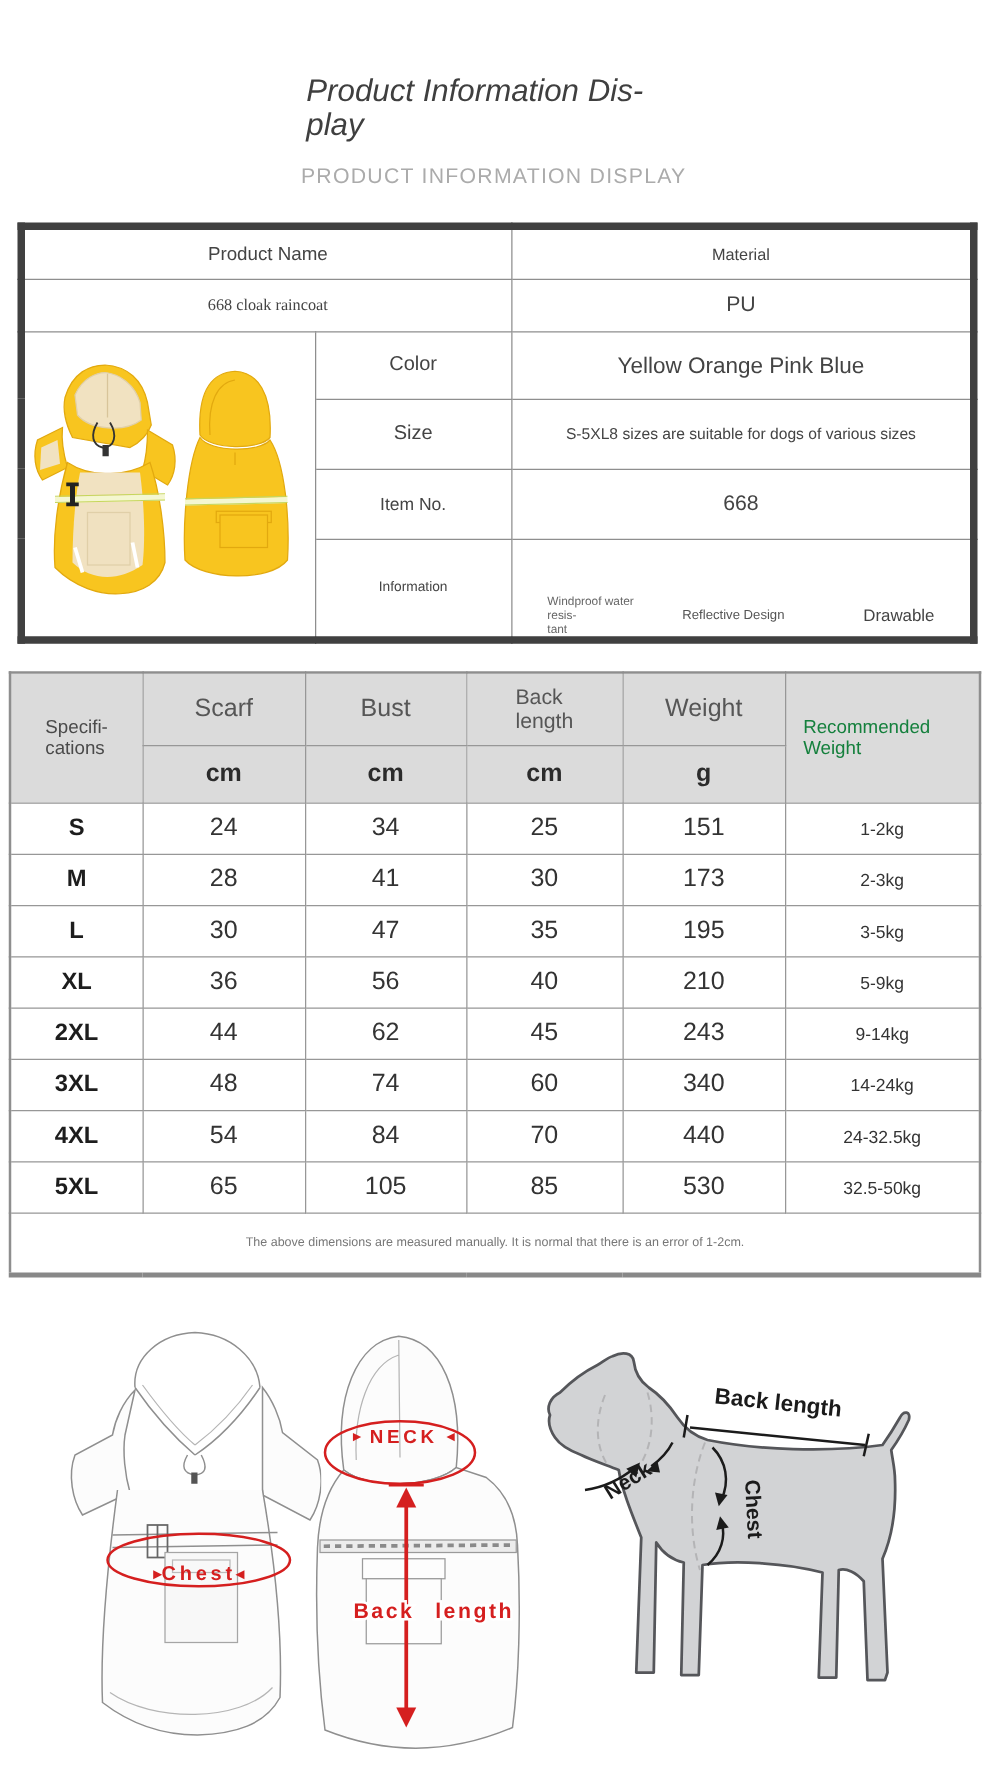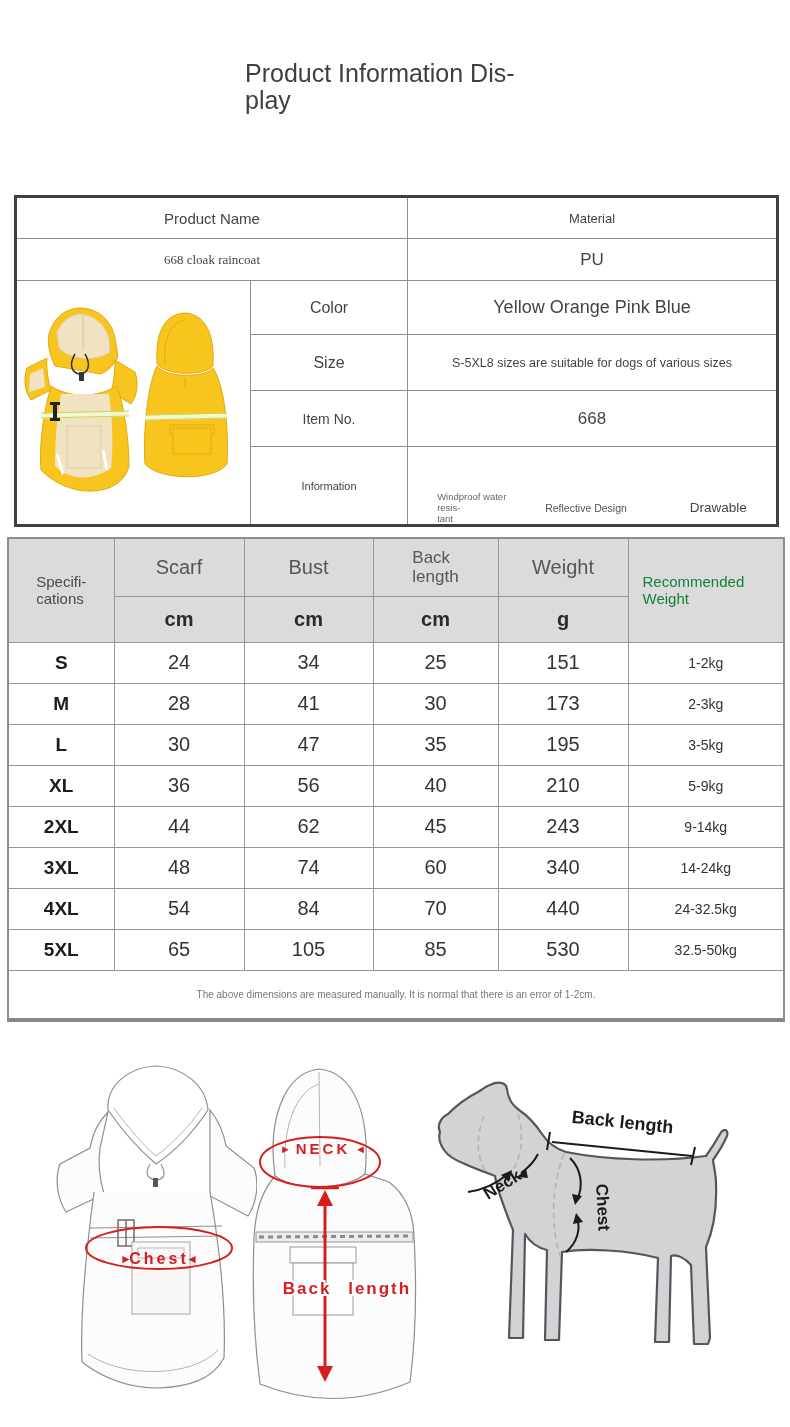--- a/index.html
+++ b/index.html
@@ -5,32 +5,32 @@
   * { margin:0; padding:0; box-sizing:border-box; }
   html,body { background:#fff; }
   .page {
     position:relative; width:790px; height:1427px; background:#fff;
     font-family:"Liberation Sans", sans-serif; overflow:hidden;
   }
 
   
   .title {
     position:absolute; left:245px; top:60px; width:310px;
-    font-size:25px; line-height:27px; color:#3f3f3f; white-space:pre-line;
+    font-size:25px; line-height:27px; color:#3f3f3f; white-space:pre-line;font-style:italic;
   }
   .subtitle {
     position:absolute; left:0; top:131px; width:790px; text-align:center;
     font-size:17px; color:#ababab; letter-spacing:1px;
   }
 
   
   table { border-collapse:collapse; table-layout:fixed; }
   .info-table {
-    position:absolute; left:14px; top:195px; width:762px;
-    border:3px solid #404040;
+    position:absolute; left:14px; top:178px; width:762px;
+    border:6px solid #404040;
   }
   .info-table td {
     border:1px solid #8e8e8e; text-align:center; vertical-align:middle;
     color:#444; overflow:hidden;
   }
   .pn  { font-size:15px; color:#333; }
   .mat { font-size:13px; color:#444; }
   .pnv { font-size:13px; color:#555;font-family:Liberation Serif, serif; }
   .puv { font-size:17px; color:#333; }
   .lbl { font-size:16px; color:#555; }
@@ -75,20 +75,21 @@
   .dog-t { fill:#1b1b1b; font-weight:600; font-family:"Liberation Sans",sans-serif; }
   svg text { user-select:none; }
 </style>
 </head>
 <body>
 
 <div class="page">
 
   <div class="title">Product Information Dis-
 play</div>
+  <div class="subtitle">PRODUCT INFORMATION DISPLAY</div>
 
   <table class="info-table">
     <colgroup>
         <col style="width:235px">
         <col style="width:157px">
         <col style="width:370px">
       </colgroup>
     <tbody>
         <tr style="height:42px">
       <td colspan="2" class="pn">Product Name</td>

